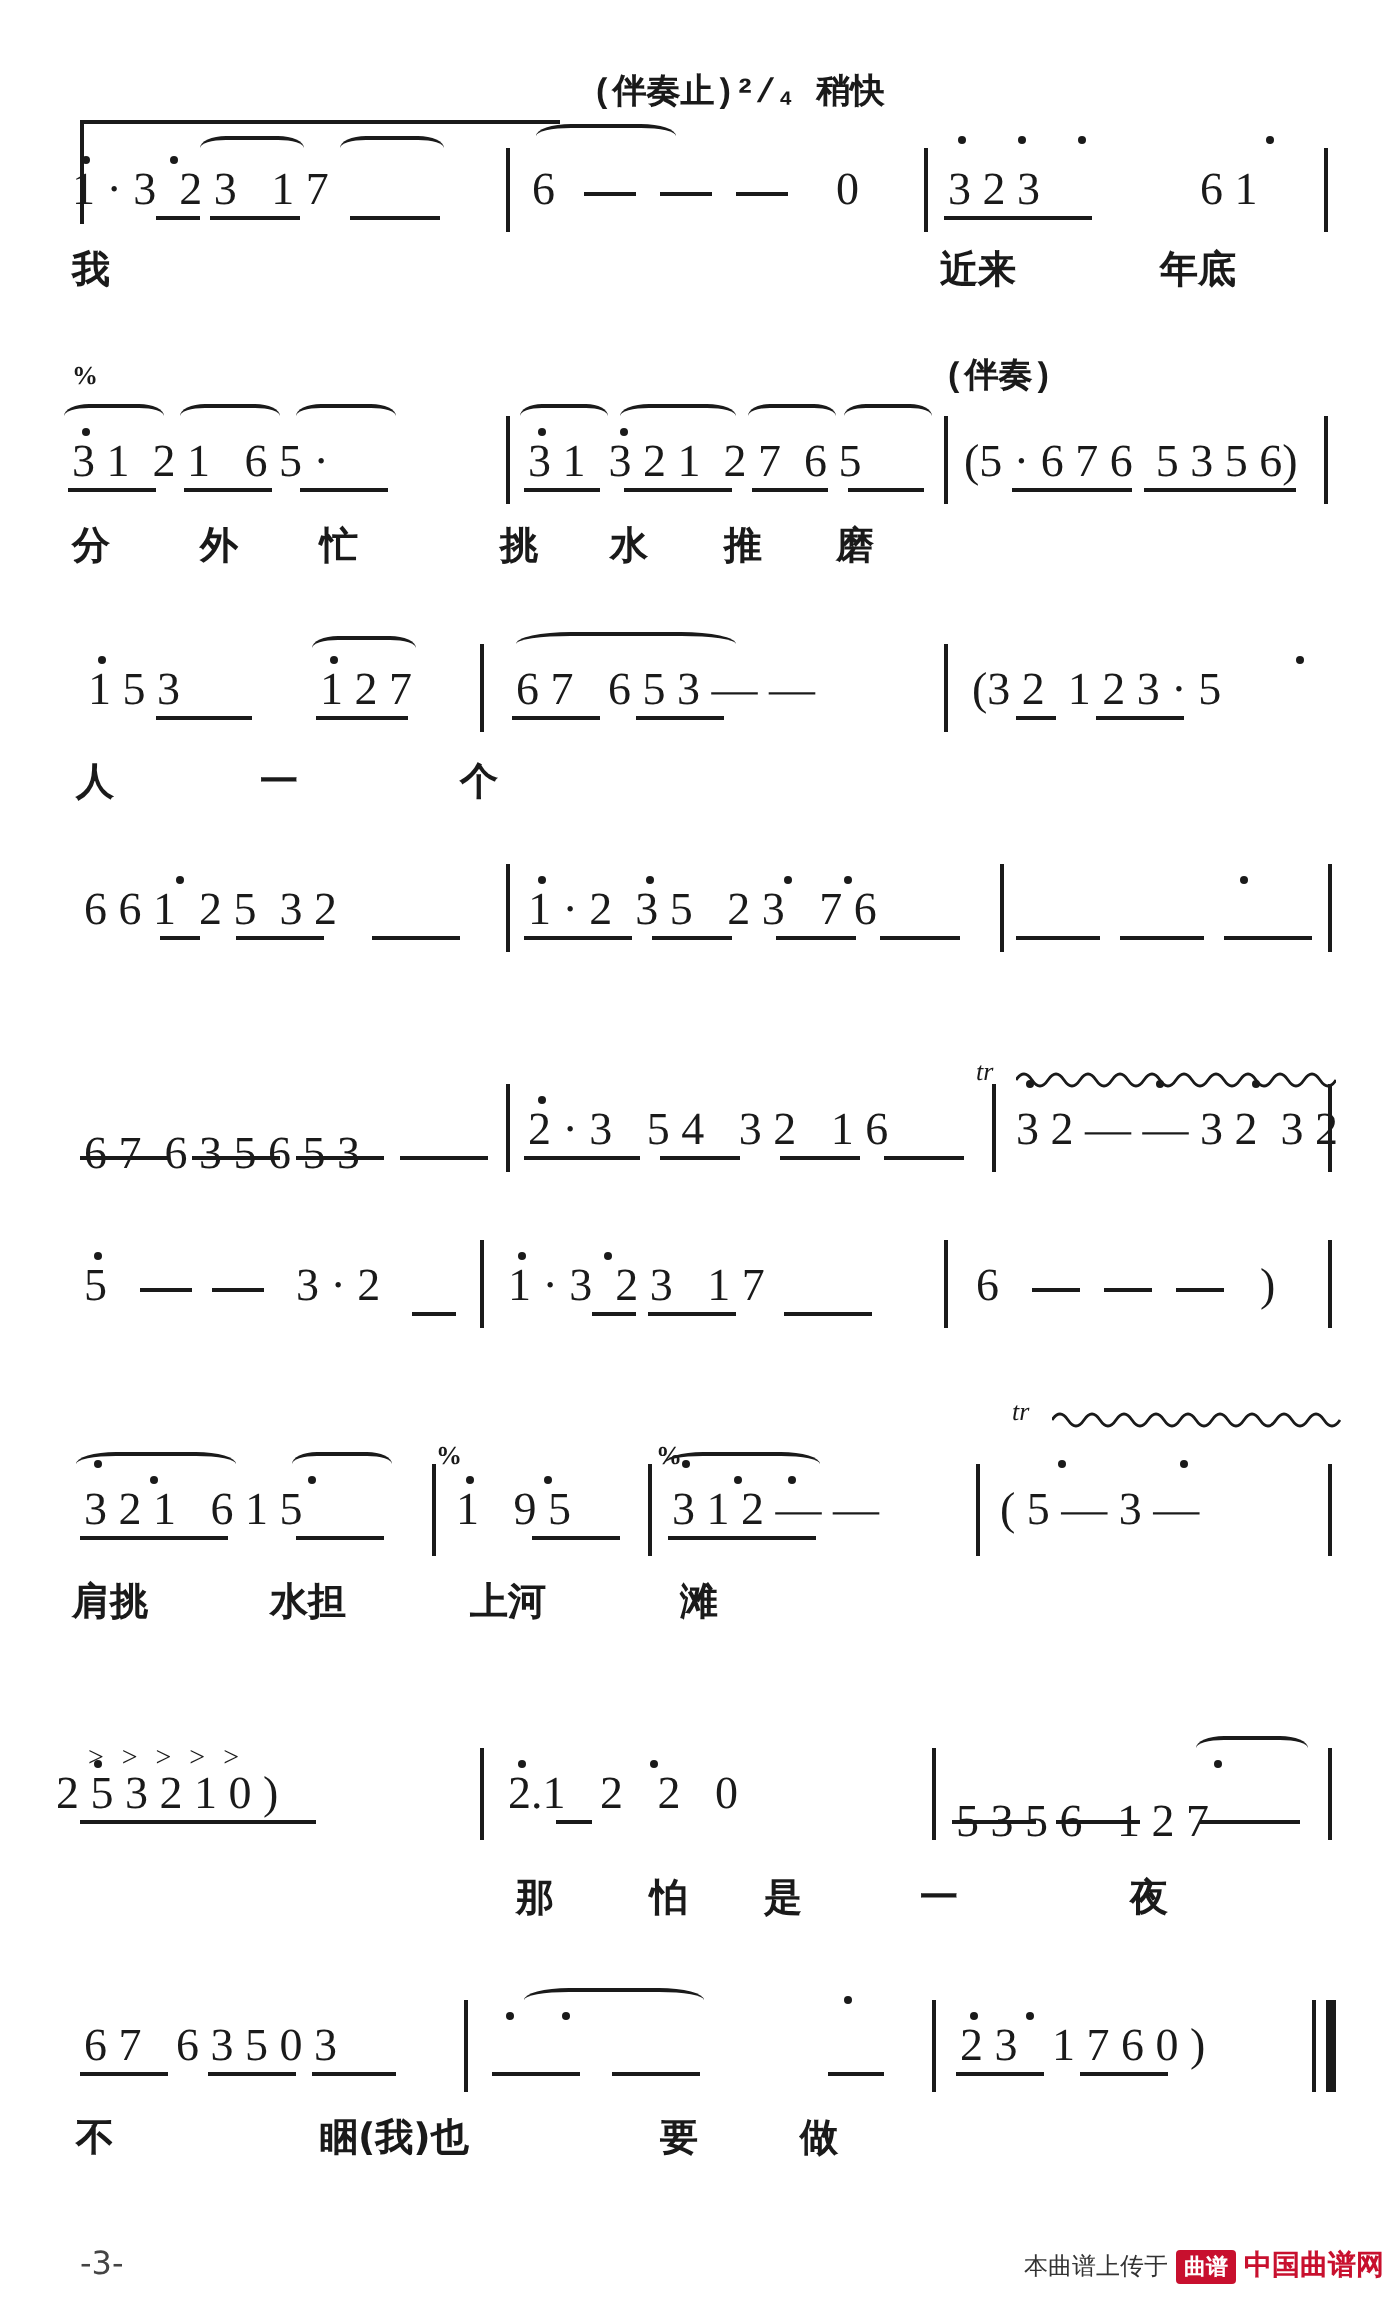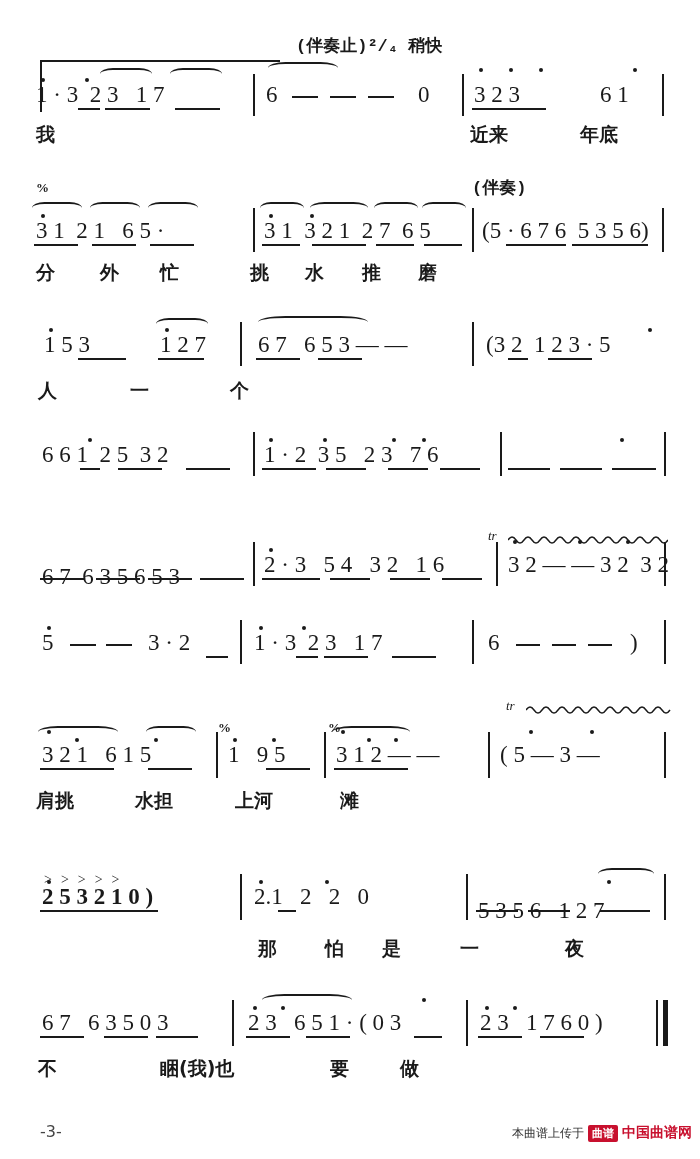--- a/index.html
+++ b/index.html
@@ -293,21 +293,21 @@
     <div class="bar" style="left:664px;top:32px;height:46px;"></div>
 
     <div class="lyric" style="left:36px;top:88px;">肩挑</div>
     <div class="lyric" style="left:135px;top:88px;">水担</div>
     <div class="lyric" style="left:235px;top:88px;">上河</div>
     <div class="lyric" style="left:340px;top:88px;">滩</div>
   </div>
 
   <div class="sys" style="top:858px;height:120px;">
     <div class="note small" style="left:44px;top:14px;letter-spacing:9px;">&gt;&gt;&gt;&gt;&gt;</div>
-    <div class="note" style="left:42px;top:26px;font-weight:bold;">2 5 3 2 1 0 )</div>
+    <div class="note" style="left:28px;top:26px;">2 5 3 2 1 0 )</div>
     <div class="under1" style="left:40px;top:52px;width:118px;"></div>
     <div class="dot" style="left:47px;top:22px;"></div>
 
     <div class="bar" style="left:240px;top:16px;height:46px;"></div>
 
     <div class="note" style="left:254px;top:26px;">2.1   2   2   0</div>
     <div class="dot" style="left:259px;top:22px;"></div>
     <div class="dot" style="left:325px;top:22px;"></div>
     <div class="under1" style="left:278px;top:52px;width:18px;"></div>
 
@@ -329,21 +329,20 @@
   </div>
 
   <div class="sys" style="top:990px;height:110px;">
     <div class="note" style="left:42px;top:20px;">6 7   6 3 5 0 3</div>
     <div class="under1" style="left:40px;top:46px;width:44px;"></div>
     <div class="under1" style="left:104px;top:46px;width:44px;"></div>
     <div class="under1" style="left:156px;top:46px;width:42px;"></div>
 
     <div class="bar" style="left:232px;top:10px;height:46px;"></div>
 
-    <div class="note" style="left:248px;top:20px;">2 3   6 5 1 · ( 0 3</div>
     <div class="dot" style="left:253px;top:16px;"></div>
     <div class="dot" style="left:281px;top:16px;"></div>
     <div class="dot" style="left:422px;top:8px;"></div>
     <div class="under1" style="left:246px;top:46px;width:44px;"></div>
     <div class="under1" style="left:306px;top:46px;width:44px;"></div>
     <div class="slur" style="left:262px;top:4px;width:90px;"></div>
     <div class="under1" style="left:414px;top:46px;width:28px;"></div>
 
     <div class="bar" style="left:466px;top:10px;height:46px;"></div>
 

